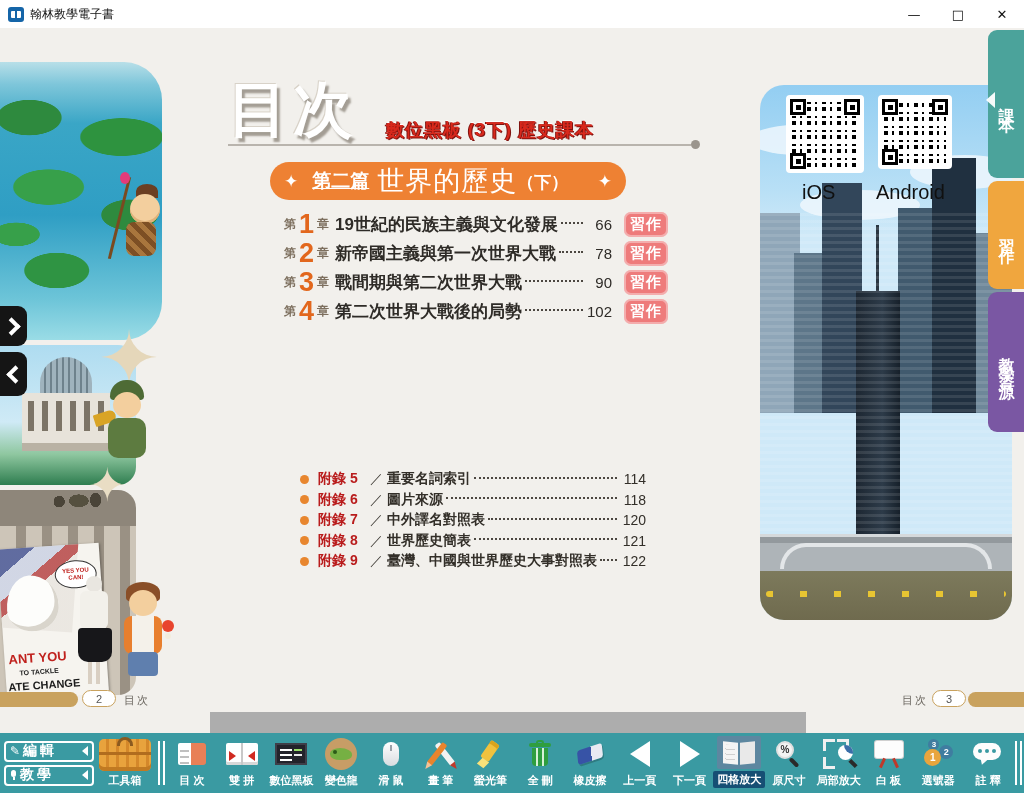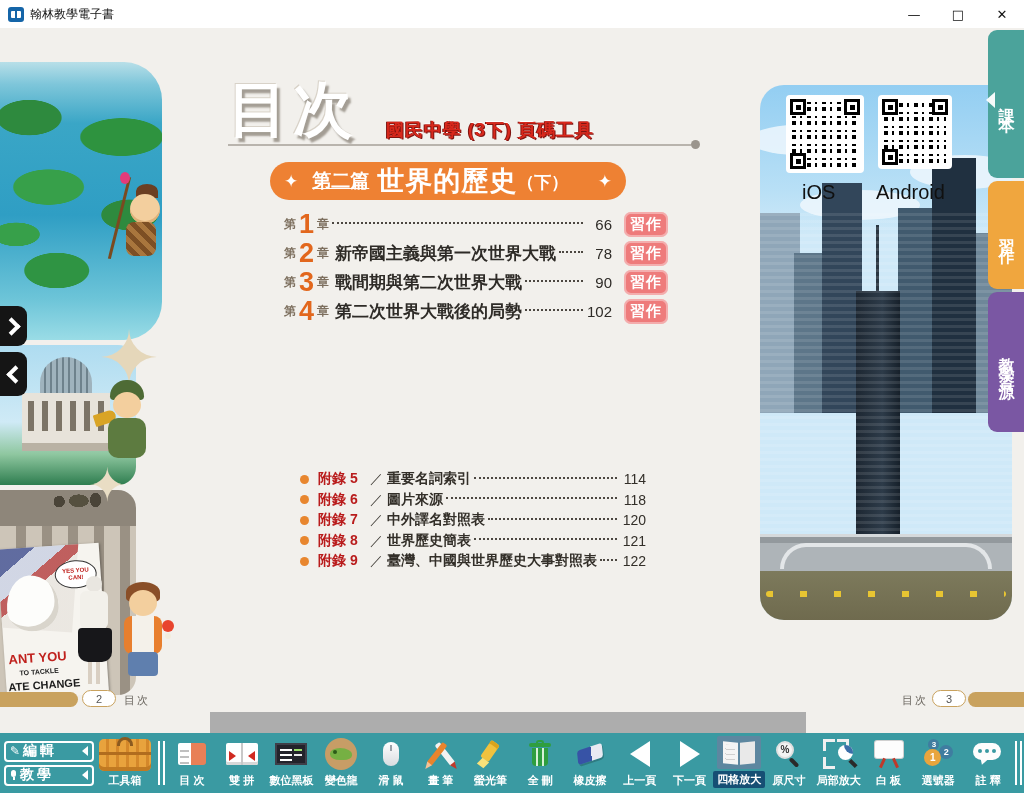--- a/index.html
+++ b/index.html
@@ -109,21 +109,21 @@
     text-shadow:3px 4px 2px #a39d94,-1px -1px 0 #d8d2c8;}
   .sub-title{left:386px;top:118px;font-size:18px;font-weight:900;color:#d8281c;
     text-shadow:1px 1px 0 #7e1410,-1px 0 0 #7e1410,0 -1px 0 #fff;letter-spacing:1px;}
   .divider{left:228px;top:144px;width:463px;height:2px;background:#b9b4ad;}
   .divider-dot{left:691px;top:140px;width:9px;height:9px;border-radius:50%;background:#9b958d;}
 
   .banner{left:270px;top:162px;width:356px;height:38px;background:#ee8133;border-radius:19px;
     display:flex;align-items:center;padding:0 14px;color:#fff;box-sizing:border-box;}
   .banner .star{font-size:17px;}
   .banner .b-pre{font-size:19px;font-weight:bold;margin-left:14px;text-decoration:underline;}
-  .banner .b-main{font-size:27px;font-weight:700;margin-left:8px;letter-spacing:1px;}
+  .banner .b-main{font-size:27px;font-weight:400;margin-left:8px;letter-spacing:1px;}
   .banner .b-suf{font-size:17px;font-weight:bold;margin-top:3px;}
   .banner .star.right{margin-left:auto;}
 
   .chapters{left:284px;top:210px;width:384px;}
   .ch-row{display:flex;align-items:center;height:29px;}
   .ch-pre,.ch-post{font-size:12px;color:#7d6f5e;font-weight:bold;}
   .ch-num{font-size:27px;font-weight:bold;color:#e2671d;margin:0 3px;line-height:1;}
   .ch-title{font-size:17px;font-weight:900;color:#2e2b27;margin-left:6px;white-space:nowrap;}
   .ch-leader{flex:1;border-bottom:2px dotted #4c4741;margin:0 3px 4px 3px;min-width:8px;}
   .ch-page{font-size:15px;color:#2e2b27;width:26px;text-align:right;}
@@ -378,37 +378,38 @@
     <div class="chev r"></div>
   </div>
 <div class="abs edge-btn edge-left2">
     <div class="chev l"></div>
   </div>
 <div class="abs edge-btn edge-right">
     <div class="chev l"></div>
   </div>
 
 <div class="abs main-title">目次</div>
-<div class="abs sub-title">國民中學 (3下) 頁碼工具</div>
+<div class="abs sub-title">數位黑板 (3下) 歷史課本</div>
 <div class="abs divider"></div>
 <div class="abs divider-dot"></div>
 
 <div class="abs banner">
   <span class="star">✦</span>
   <span class="b-pre">第二篇</span>
   <span class="b-main">世界的歷史</span>
   <span class="b-suf">（下）</span>
   <span class="star right">✦</span>
 </div>
 
 <div class="abs chapters">
   <div class="ch-row">
     <span class="ch-pre">第</span>
     <span class="ch-num">1</span>
     <span class="ch-post">章</span>
+    <span class="ch-title">19世紀的民族主義與文化發展</span>
     <span class="ch-leader"></span>
     <span class="ch-page">66</span>
     <span class="hw-btn">習作</span>
   </div>
   <div class="ch-row">
     <span class="ch-pre">第</span>
     <span class="ch-num">2</span>
     <span class="ch-post">章</span>
     <span class="ch-title">新帝國主義與第一次世界大戰</span>
     <span class="ch-leader"></span>

